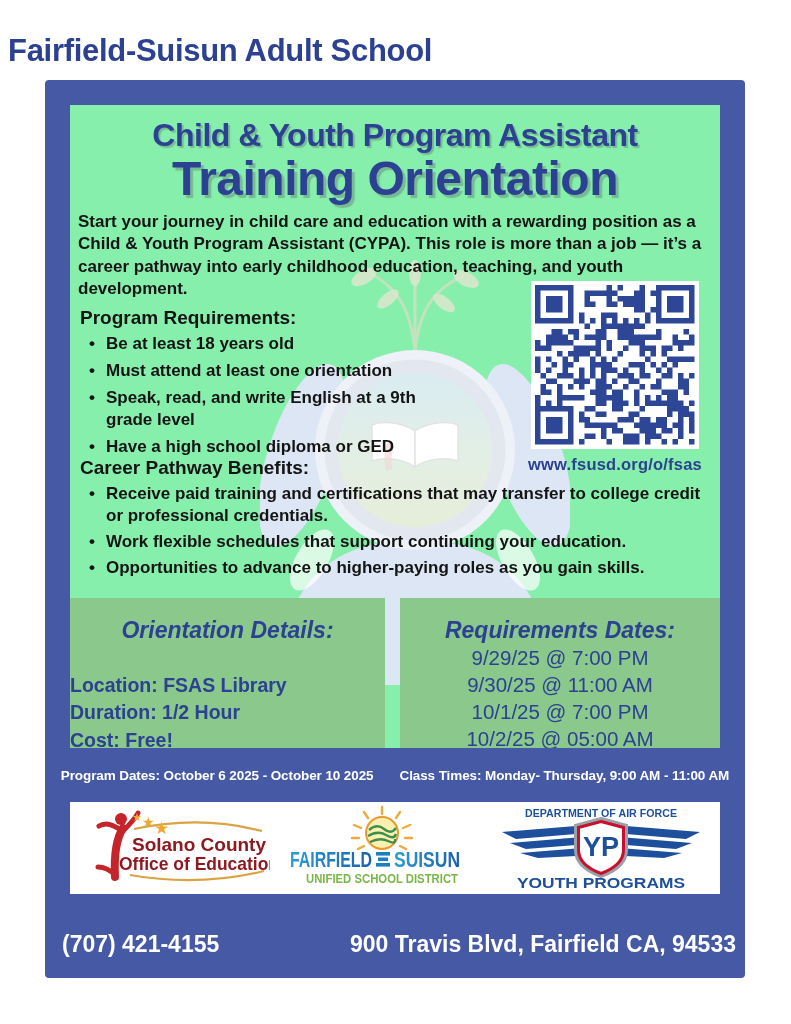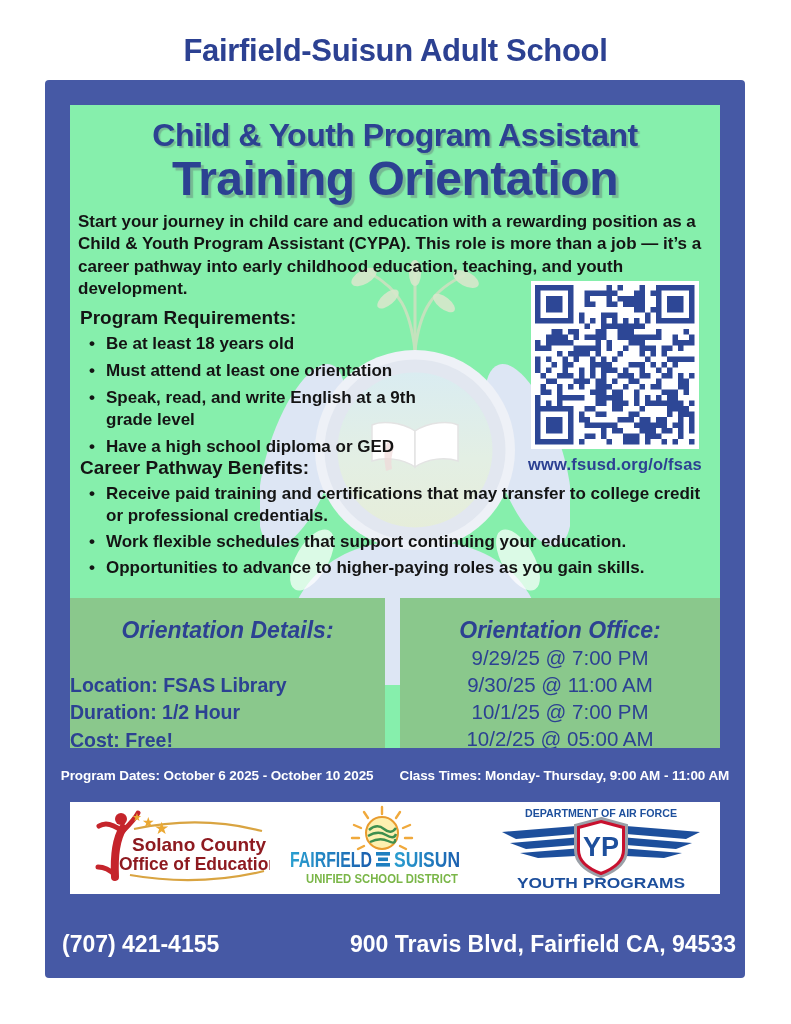--- a/index.html
+++ b/index.html
@@ -1,21 +1,21 @@
 <!DOCTYPE html>
 <html><head>
 <meta charset="utf-8">
 <style>
   * { margin:0; padding:0; box-sizing:border-box; }
   body { background:#ffffff; font-family:"Liberation Sans", sans-serif; }
   .page { position:relative; width:791px; height:1024px; background:#ffffff; overflow:hidden; }
 
   .school-header {
     position:absolute; top:33px; left:0; width:100%;
-    text-align:center; font-size:31px; font-weight:800; color:#2c4192; letter-spacing:-0.3px;
+    text-align:left; font-size:31px; font-weight:800; color:#2c4192; letter-spacing:-0.3px;padding-left:8px;
   }
 
   .frame {
     position:absolute; left:45px; top:80px; width:700px; height:898px;
     background:#4659a5; border-radius:4px;
   }
 
   .panel {
     position:absolute; left:25px; top:25px; width:650px; height:643px;
     background:#86efac; overflow:hidden;
@@ -148,21 +148,21 @@
       <div class="green-box box-details">
         <div class="box-heading">Orientation Details:</div>
         <div class="box-lines">
           <div>Location: FSAS Library</div>
           <div>Duration: 1/2 Hour</div>
           <div>Cost: Free!</div>
         </div>
       </div>
 
       <div class="green-box box-dates">
-        <div class="box-heading">Orientation Office:</div>
+        <div class="box-heading">Requirements Dates:</div>
         <div class="box-dates-lines">
           <div>9/29/25 @ 7:00 PM</div>
           <div>9/30/25 @ 11:00 AM</div>
           <div>10/1/25 @ 7:00 PM</div>
           <div>10/2/25 @ 05:00 AM</div>
         </div>
       </div>
 
     </div>
 

